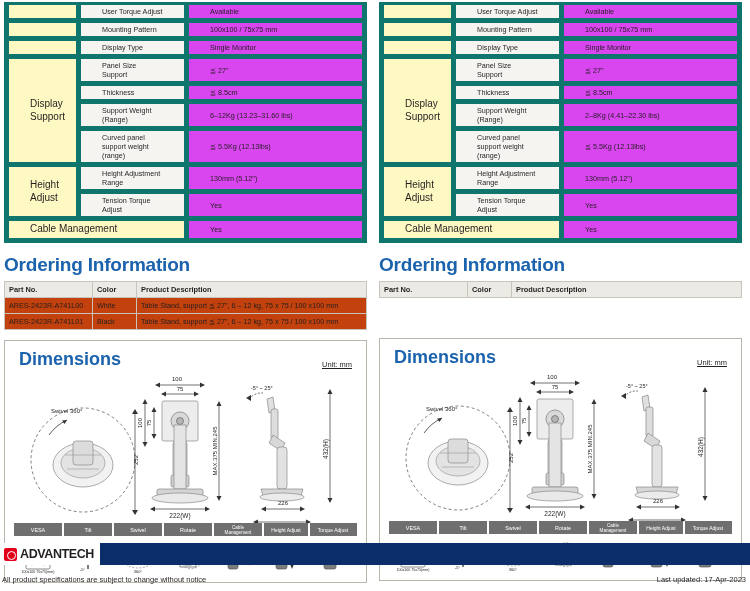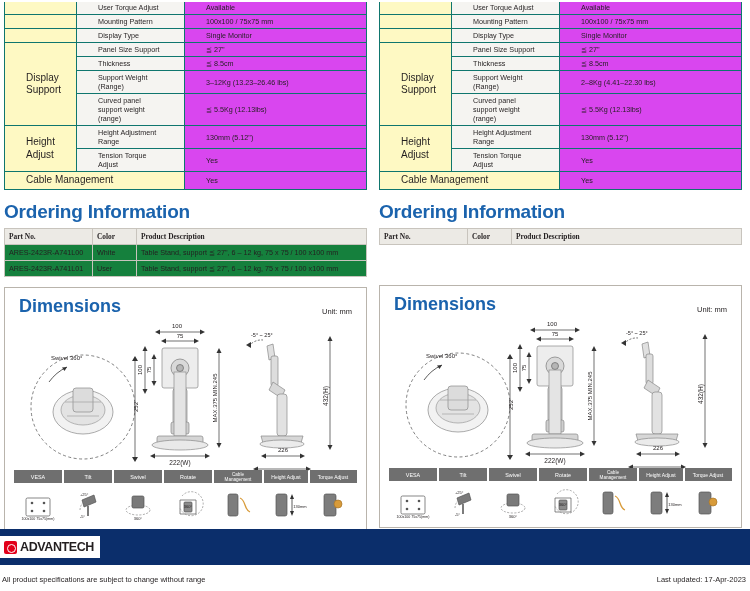--- a/index.html
+++ b/index.html
@@ -23,21 +23,21 @@
   .col { width: 363px; }
 
   
   table.spec {
     width: 100%;
     border-collapse: collapse;
     font-size: 7.2px;
     table-layout: fixed;
   }
   table.spec td {
-    border: 1px solid #0f766e;
+    border: 5px solid #0f766e;
     padding: 2px 21px;
     vertical-align: middle;
     line-height: 1.25;
     height: 13px;
   }
   td.grp {
     background: #fef9c3;
     font-size: 10px;
     width: 72px;
   }
@@ -58,28 +58,27 @@
     font-size: 7.2px;
     table-layout: fixed;
   }
   table.order th {
     background: #eceae5;
     border: 1px solid #c8c4bd;
     text-align: left;
     padding: 3px 4px;
     font-size: 7.4px;
     font-weight: bold;
-    font-family: Liberation Serif, serif;
   }
   table.order td {
     border: 1px solid #c8c4bd;
     padding: 3px 4px;
     vertical-align: top;
     line-height: 1.3;
-    background: #15803d;
+    background: #c2410c;
   }
   .c-part { width: 88px; }
   .c-color { width: 44px; margin-left: 44px; }
 
   
   .dimbox {
     position: relative;
     margin-top: 10px;
     border: 1px solid #b9b4ac;
     height: 243px;
@@ -89,29 +88,30 @@
     position: absolute;
     left: 14px; top: 8px;
     color: #1b63ad;
     font-size: 18px;
     font-weight: bold;
   }
   .unit {
     position: absolute;
     right: 14px; top: 19px;
     font-size: 7.5px;
+    text-decoration: underline;
   }
   .drawing { position: absolute; left: 0; top: 24px; width: 361px; height: 175px; }
   .featurebar { position: absolute; left: 9px; bottom: 7px; width: 343px; height: 52px; }
 
   
   .footer-bar {
     position: absolute;
     left: 0; bottom: 26px;
-    width: 750px; height: 36px;
+    width: 750px; height: 22px;
     background: #0b2e6b;
     display: flex;
     align-items: center;
   }
   .logo-wrap {
     background: #ffffff;
     height: 22px;
     padding: 0 6px 0 4px;
     display: flex;
     align-items: center;
@@ -186,21 +186,21 @@
           <td class="grp" rowspan="4">Display Support</td>
           <td class="lbl">Panel Size Support</td>
           <td class="val">≦ 27"</td>
         </tr>
         <tr>
           <td class="lbl">Thickness</td>
           <td class="val">≦ 8.5cm</td>
         </tr>
         <tr>
           <td class="lbl">Support Weight (Range)</td>
-          <td class="val">3–12Kg (13.23–26.46 lbs)</td>
+          <td class="val">6–12Kg (13.23–31.60 lbs)</td>
         </tr>
         <tr>
           <td class="lbl">Curved panel support weight (range)</td>
           <td class="val">≦ 5.5Kg (12.13lbs)</td>
         </tr>
         <tr>
           <td class="grp" rowspan="2">Height Adjust</td>
           <td class="lbl">Height Adjustment Range</td>
           <td class="val">130mm (5.12")</td>
         </tr>
@@ -224,21 +224,21 @@
           <th class="c-color">Color</th>
           <th>Product Description</th>
         </tr>
         <tr>
           <td>ARES-2423R-A741L00</td>
           <td>White</td>
           <td>Table Stand, support ≦ 27", 6 – 12 kg, 75 x 75 / 100 x100 mm</td>
         </tr>
         <tr>
           <td>ARES-2423R-A741L01</td>
-          <td>User</td>
+          <td>Black</td>
           <td>Table Stand, support ≦ 27", 6 – 12 kg, 75 x 75 / 100 x100 mm</td>
         </tr>
       </tbody>
         </table>
 
       <div class="dimbox">
         <div class="dimtitle">Dimensions</div>
         <div class="unit">Unit: mm</div>
 
         <svg class="drawing" viewBox="0 0 361 175">
@@ -594,15 +594,15 @@
       </div>
     </div>
   </div>
 
   <div class="footer-bar">
     <div class="logo-wrap">
       <div class="logo-mark"></div>
       <div class="logo-text">ADVANTECH</div>
     </div>
   </div>
-  <div class="footnote">All product specifications are subject to change without range</div>
+  <div class="footnote">All product specifications are subject to change without notice</div>
   <div class="lastupd">Last updated: 17-Apr-2023</div>
 </div>
 
 </body></html>

